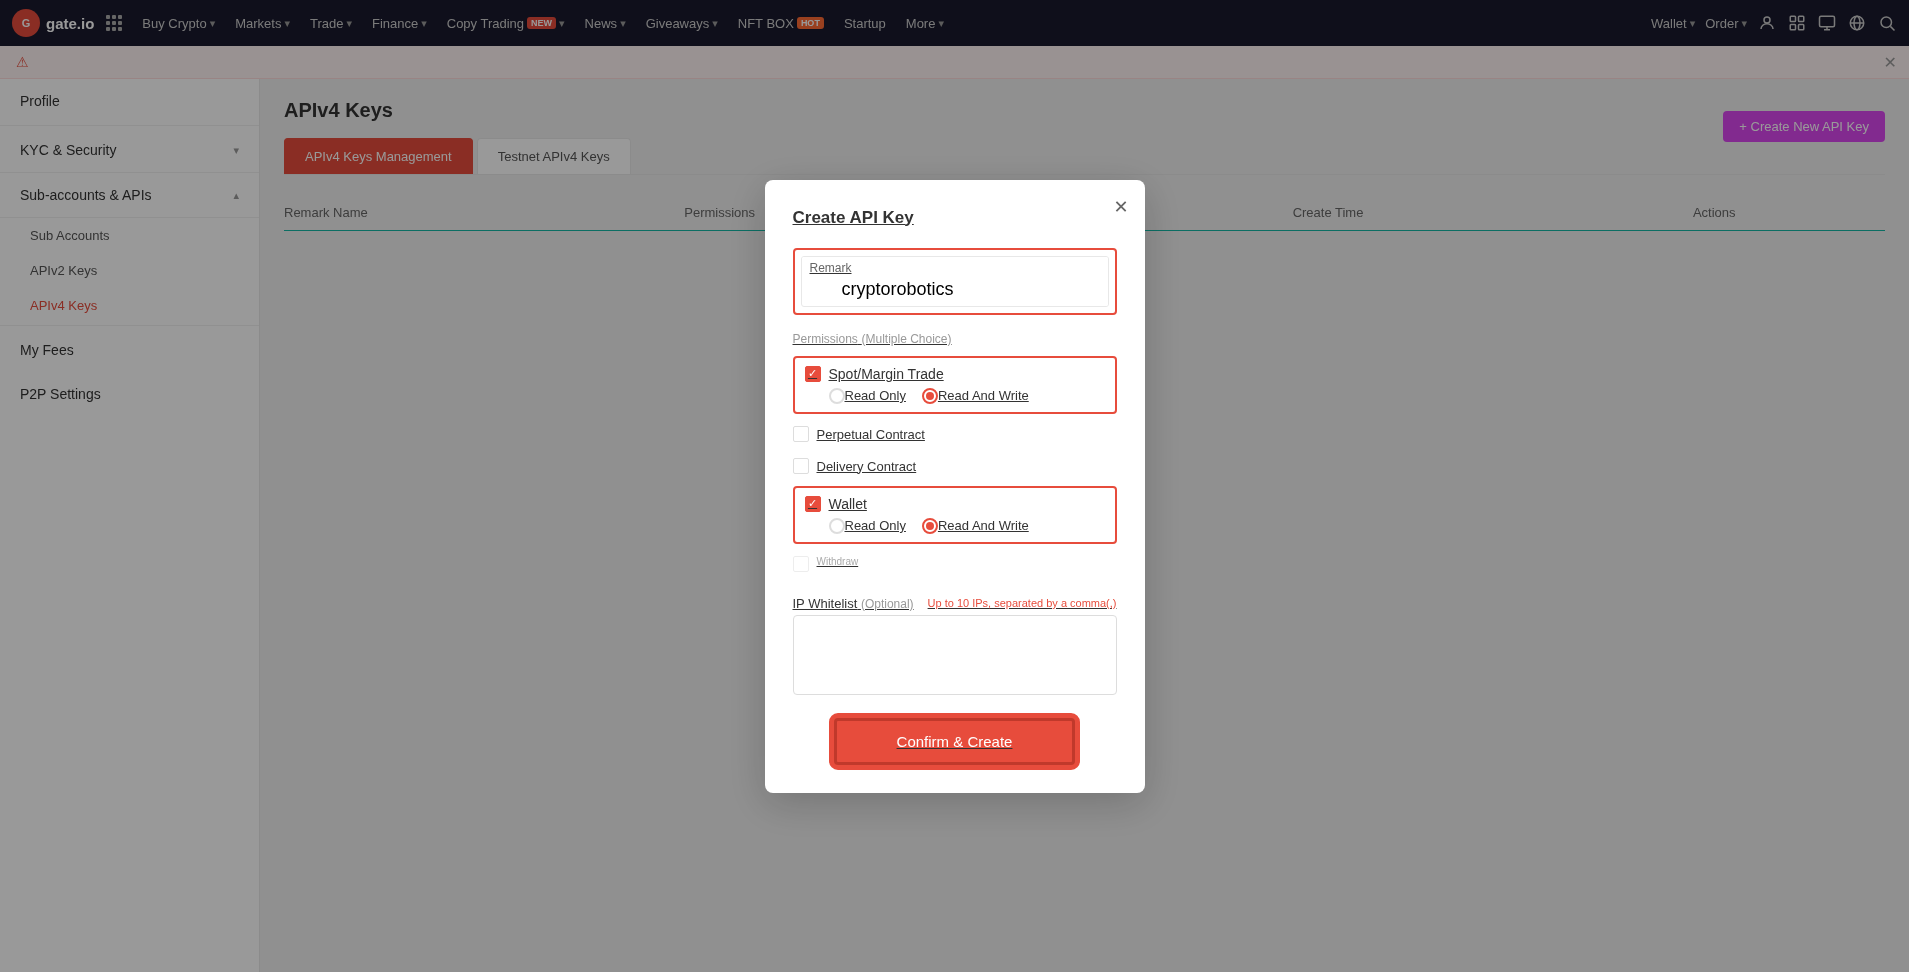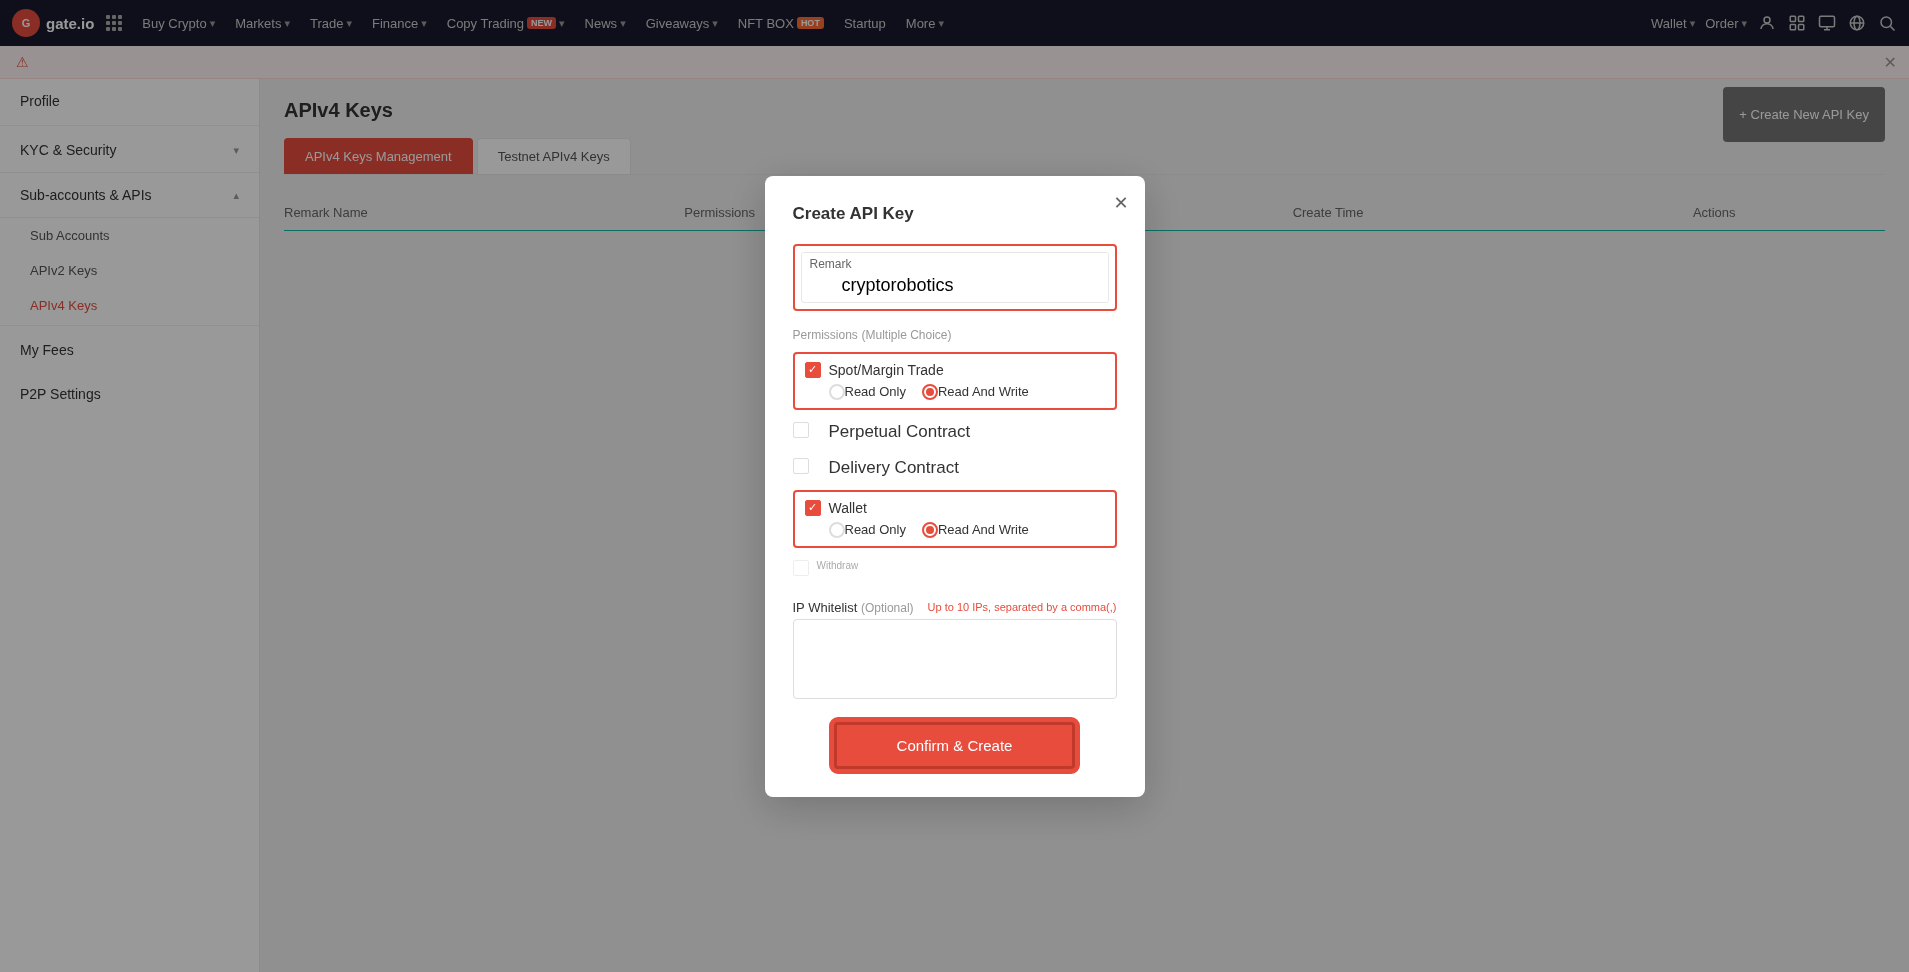--- a/index.html
+++ b/index.html
@@ -54,63 +54,63 @@
     .sidebar-section {
       padding: 14px 20px; font-size: 14px; color: #333; cursor: pointer; display: flex; align-items: center; justify-content: space-between; border-bottom: 1px solid #f0f0f0;
     }
     .sidebar-sub { padding: 10px 20px 10px 30px; font-size: 13px; color: #555; cursor: pointer; }
     .sidebar-sub.active { color: #e74c3c; }
 
     
     .main-content { flex: 1; overflow-y: auto; padding: 20px 24px; position: relative; }
     .page-title { font-size: 20px; font-weight: 600; color: #333; margin-bottom: 16px; }
     .create-api-btn {
-      position: absolute; top: 8px; right: 24px;
-      background: #737373; color: white; border: none; padding: 20px 16px; border-radius: 4px; cursor: pointer; font-size: 13px; font-weight: 500;
+      position: absolute; top: 32px; right: 24px;
+      background: #d946ef; color: white; border: none; padding: 8px 16px; border-radius: 4px; cursor: pointer; font-size: 13px; font-weight: 500;
     }
 
     
     .tabs { display: flex; gap: 0; margin-bottom: 20px; border-bottom: 1px solid #e8e8e8; }
     .tab-btn {
       padding: 10px 20px; font-size: 13px; cursor: pointer; border: 1px solid #e8e8e8; background: #fff; color: #555; border-bottom: none; margin-right: 4px; border-radius: 4px 4px 0 0;
     }
     .tab-btn.active { background: #e74c3c; color: white; border-color: #e74c3c; }
 
     
     .table-header { display: grid; grid-template-columns: 2fr 2fr 1fr 2fr 1fr; gap: 16px; padding: 10px 0; border-bottom: 1px solid #14b8a6; font-size: 13px; color: #666; font-weight: 500; }
     .pagination { position: absolute; bottom: 20px; right: 24px; display: flex; gap: 8px; }
     .pagination-btn { color: #999; font-size: 13px; cursor: pointer; }
 
     
     .modal-overlay {
       position: fixed; top: 0; left: 0; right: 0; bottom: 0; background: rgba(0,0,0,0.4); z-index: 200; display: flex; align-items: center; justify-content: center;
     }
     .modal {
-      background: #fff; border-radius: 8px; padding: 28px; width: 380px; max-height: 90vh; overflow-y: auto; position: relative; box-shadow: 0 10px 40px rgba(0,0,0,0.2);
+      background: #fff; border-radius: 8px; padding: 28px; width: 380px; max-height: 90vh; overflow-y: auto; position: relative; box-shadow: 0 10px 40px rgba(0,0,0,0.2); text-decoration: underline;
     }
     .modal-title { font-size: 17px; font-weight: 600; color: #333; margin-bottom: 20px; }
     .modal-close { position: absolute; top: 16px; right: 16px; cursor: pointer; font-size: 18px; color: #666; background: none; border: none; }
 
     
     .form-group { margin-bottom: 16px; }
 
     
     .remark-box {
       border: 2px solid #e74c3c; border-radius: 4px; padding: 6px;
     }
     .remark-inner { border: 1px solid #e8e8e8; border-radius: 3px; overflow: hidden; }
     .remark-label { font-size: 12px; color: #666; padding: 4px 8px 0; background: #fff; }
     .remark-input { width: 100%; border: none; padding: 4px 8px 6px; font-size: 18px; outline: none; background: #fff; margin-left: 32px; }
 
     
     .permissions-label { font-size: 13px; color: #333; margin-bottom: 10px; }
     .permissions-label span { color: #999; font-size: 12px; }
 
     
-    .perm-item { display: flex; align-items: flex-start; gap: 20px; padding: 8px 0; font-size: 17px; color: #333; }
+    .perm-item { display: flex; align-items: flex-end; gap: 8px; padding: 8px 0; font-size: 13px; color: #333; }
 
     
     .perm-highlighted {
       border: 2px solid #e74c3c; border-radius: 4px; padding: 8px 10px; margin-bottom: 4px;
     }
     .perm-row { display: flex; align-items: center; gap: 8px; margin-bottom: 6px; }
     .perm-radio-row { display: flex; align-items: center; gap: 16px; padding-left: 24px; }
     .checkbox-checked {
       width: 16px; height: 16px; background: #e74c3c; border: 1px solid #e74c3c; border-radius: 2px; display: flex; align-items: center; justify-content: center;
     }

